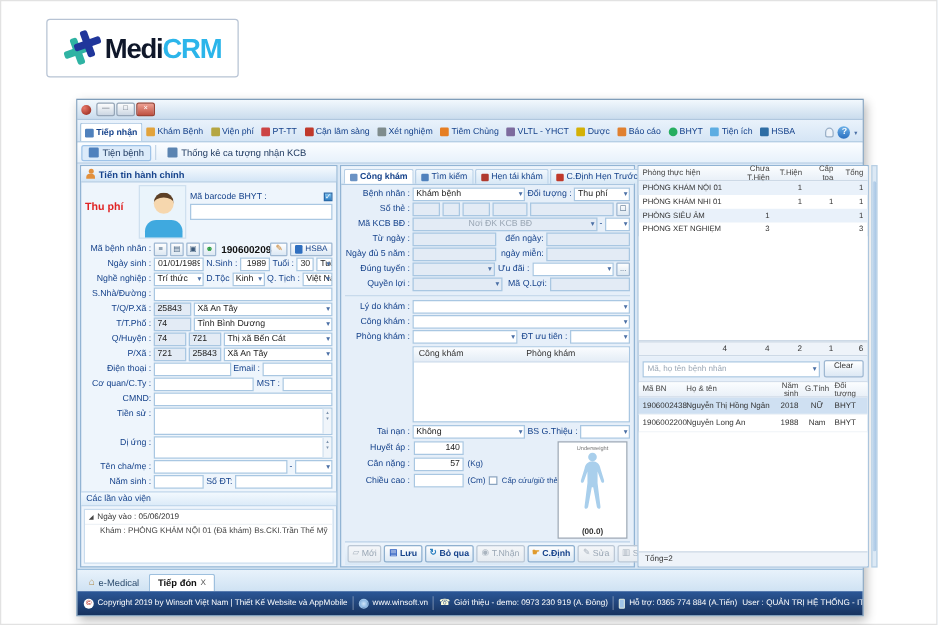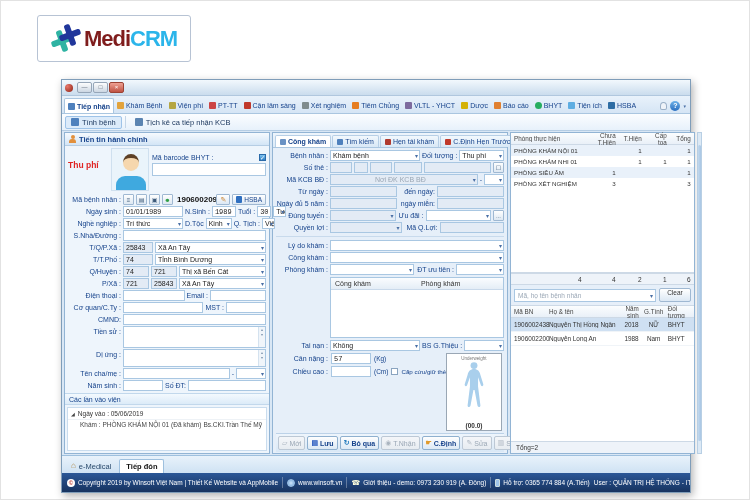--- a/index.html
+++ b/index.html
@@ -9,21 +9,21 @@
 
   
   .logo{position:absolute;left:36px;top:14px;width:154px;height:47px;border:1px solid #b7c3d4;border-radius:3px;display:flex;align-items:center;justify-content:center;background:#fff;}
   .logo-cross{position:relative;width:30px;height:30px;margin-right:3px;flex:none;}
   .plus{position:absolute;width:22px;height:22px;}
   .plus i{position:absolute;display:block;border-radius:2px;background:currentColor;}
   .plus i.v{left:8px;top:0;width:6px;height:22px;}
   .plus i.h{top:8px;left:0;width:22px;height:6px;}
   .plus.teal{color:#2fb3a3;left:0;top:6px;transform:rotate(-20deg);}
   .plus.navy{color:#20369b;left:8px;top:0;transform:rotate(-20deg);}
-  .logo-medi{font-size:22px;font-weight:bold;color:#7f1d1d;letter-spacing:-1px;}
+  .logo-medi{font-size:22px;font-weight:bold;color:#0f172a;letter-spacing:-1px;}
   .logo-crm{font-size:22px;font-weight:bold;color:#2bb5ea;letter-spacing:-1px;}
 
   
   .win{position:absolute;left:60px;top:78px;width:630px;height:414px;border:1px solid #7f9db9;box-shadow:2px 3px 8px rgba(0,0,0,.3);display:flex;flex-direction:column;background:#dce9f7;}
   .titlebar{height:16px;flex:none;background:linear-gradient(#f2f8fd,#cadced);display:flex;align-items:center;padding:0 3px;border-bottom:1px solid #b0c7de;}
   .app-icon{width:8px;height:8px;border-radius:50%;background:radial-gradient(circle at 30% 30%,#e8786a,#8d2014);margin-right:4px;flex:none;}
   .title-text{flex:1;text-align:center;font-size:7.5px;color:#39506b;white-space:nowrap;overflow:hidden;}
   .winbtns{display:flex;gap:1px;flex:none;}
   .wbtn{width:15px;height:11px;border:1px solid #96a6b8;border-radius:2px;background:linear-gradient(#fdfdfd,#ccd7e3);font-size:6px;line-height:9px;text-align:center;color:#55606e;}
   .wbtn.close{background:linear-gradient(#efa193,#bf5243);border-color:#9c4335;color:#fff;}
@@ -51,25 +51,25 @@
   .panel.center{width:236px;flex:none;background:#e6eff9;}
   .panel.right{flex:1;background:#fff;}
   .phead{height:13px;flex:none;background:linear-gradient(#f6fafe,#d3e5f6);border-bottom:1px solid #b5cde4;display:flex;align-items:center;gap:3px;padding:0 4px;font-size:7.5px;font-weight:bold;color:#15428b;}
   .phead.centered{justify-content:center;}
   .user-ic{width:7px;height:8px;position:relative;flex:none;}
   .user-ic::before{content:"";position:absolute;left:2px;top:0;width:4px;height:4px;border-radius:50%;background:#e2903c;}
   .user-ic::after{content:"";position:absolute;left:0;bottom:0;width:7px;height:4px;border-radius:3px 3px 0 0;background:#e2903c;}
 
   
   .inp{border:1px solid #a9c7e2;background:#fff;height:11px;font-size:7px;padding:0 2px;color:#222;font-family:inherit;min-width:0;}
-  .inp.c{text-align:left;font-family:Liberation Mono, monospace;}
+  .inp.c{text-align:right;}
   .inp.dis,.sel.dis{background:#e3ebf5;}
   .sel{display:flex;align-items:center;border:1px solid #a9c7e2;background:#fff;height:11px;font-size:7px;padding:0 9px 0 2px;position:relative;color:#222;white-space:nowrap;overflow:hidden;min-width:0;}
   .sel::after{content:"▾";position:absolute;right:1px;top:0;font-size:6px;color:#4a6fa5;line-height:11px;}
-  .grow{flex:1 1 0;min-width:0;}.w14{width:14px;flex:none}.w20{width:20px;flex:none}.w22{width:22px;flex:none}.w24{width:24px;flex:none}.w26{width:26px;flex:none}.w28{width:28px;flex:none}.w30{width:30px;flex:none}.w40{width:40px;flex:none}.w44{width:60px;flex:none}.w48{width:48px;flex:none}.w56{width:56px;flex:none}.w90{width:90px;flex:none}
+  .grow{flex:1 1 0;min-width:0;}.w14{width:14px;flex:none}.w20{width:20px;flex:none}.w22{width:22px;flex:none}.w24{width:24px;flex:none}.w26{width:26px;flex:none}.w28{width:28px;flex:none}.w30{width:30px;flex:none}.w40{width:40px;flex:none}.w44{width:40px;flex:none}.w48{width:48px;flex:none}.w56{width:56px;flex:none}.w90{width:90px;flex:none}
   .chk{width:7px;height:7px;border:1px solid #8aa4c0;background:#fff;flex:none;}
   .chk.on{background:linear-gradient(#7ec3f0,#2f7fc4);border-color:#2a6aa8;color:#fff;font-size:6px;line-height:7px;text-align:center;}
 
   
   .lrow{display:flex;align-items:center;gap:2px;margin:1px 3px 0 2px;flex:none;}
   .llbl{width:54px;text-align:right;font-size:7px;color:#15428b;white-space:nowrap;flex:none;}
   .ilbl{font-size:7px;color:#15428b;white-space:nowrap;flex:none;}
   .idblock{display:flex;margin:2px 3px 0 3px;height:45px;gap:3px;flex:none;}
   .fee{width:40px;font-size:8.5px;font-weight:bold;color:#e02424;padding-top:12px;flex:none;}
   .avatar{width:38px;height:43px;background:#eaf4fb;border:1px solid #cfe0ef;position:relative;overflow:hidden;flex:none;}
@@ -139,21 +139,21 @@
   .t2row{display:flex;height:14px;align-items:center;font-size:6.4px;color:#333;border-bottom:1px solid #f0f4f8;flex:none;}
   .t2row.selected{background:#cfe0f2;}
   .rblank{flex:1;background:#fff;}
   .rfoot{height:12px;background:#eef3f9;border-top:1px solid #cdd9e6;font-size:6.5px;color:#333;display:flex;align-items:center;padding:0 5px;flex:none;}
   .vscroll{width:5px;flex:none;background:#dce9f5;border:1px solid #b8cfe4;display:flex;flex-direction:column;}
   .vthumb{margin:12px 0;flex:1;background:linear-gradient(90deg,#c3d9ee,#a8c6e4);border-radius:2px;}
 
   
   .doctabs{height:18px;flex:none;background:linear-gradient(#e8f2fb,#cfe2f3);border-top:1px solid #9ec0de;display:flex;align-items:flex-end;padding:0 3px;gap:2px;}
   .dtab{display:flex;align-items:center;gap:3px;font-size:7.5px;padding:2px 6px;color:#2a4a6c;height:14px;white-space:nowrap;}
-  .dtab.active{background:#fff;border:1px solid #9ec0de;border-bottom:none;border-radius:2px 2px 0 0;font-weight:bold;color:#111;flex-direction:column;}
+  .dtab.active{background:#fff;border:1px solid #9ec0de;border-bottom:none;border-radius:2px 2px 0 0;font-weight:bold;color:#111;}
   .home-ic{color:#b08948;font-size:8px;line-height:8px;}
   .dclose{font-size:6.5px;color:#555;font-weight:normal;}
   .status{height:19px;flex:none;background:linear-gradient(#2b5797,#17335f);color:#fff;display:flex;align-items:center;font-size:6.5px;padding:0 5px;gap:4px;white-space:nowrap;overflow:hidden;}
   .s-it{display:flex;align-items:center;gap:3px;}
   .ssep{width:1px;height:11px;background:rgba(255,255,255,.3);flex:none;}
   .s-copy{width:8px;height:8px;border-radius:50%;background:#fff;color:#c0392b;font-size:6px;line-height:8px;text-align:center;font-weight:bold;flex:none;}
   .s-globe{width:8px;height:8px;border-radius:50%;background:radial-gradient(#cfe6fa,#6fa3d8);border:1px solid #9fc4e8;flex:none;}
   .s-phone{font-size:7px;line-height:8px;color:#ffd;flex:none;}
   .s-mob{width:5px;height:8px;border:1px solid #cdd;border-radius:1px;background:#9fc4e8;flex:none;}
   .sright{margin-left:auto;display:flex;gap:9px;align-items:center;}
@@ -245,26 +245,26 @@
       <span class="ribbon-right">
         <span class="notif"></span>
         <span class="help">?</span>
         <span class="drop-mini">▾</span>
       </span>
     </div>
 
     <div class="subribbon">
       <span class="sr-item selected">
           <span class="sr-ic b"></span>
-          <span>Tính bệnh</span>
+          <span>Tiện bệnh</span>
         </span>
       <span class="sr-sep"></span>
       <span class="sr-item">
           <span class="sr-ic s"></span>
-          <span>Tịch kê ca tiếp nhận KCB</span>
+          <span>Thống kê ca tượng nhận KCB</span>
         </span>
     </div>
 
     <div class="content">
 
       <div class="panel left">
         <div class="phead">
           <span class="user-ic"></span>
           <span>Tiến tin hành chính</span>
         </div>
@@ -514,20 +514,24 @@
 
           <div class="crow">
             <span class="clbl">Tai nạn :</span>
             <span class="sel w90">Không</span>
             <span class="clbl" style="width:auto">BS G.Thiệu :</span>
             <span class="sel grow"></span>
           </div>
 
           <div class="vitals">
             <div class="vit-left">
+              <div class="vrow">
+                <span class="clbl">Huyết áp :</span>
+                <input class="inp w40 c" value="140" style="">
+              </div>
               <div class="vrow">
                 <span class="clbl">Cân nặng :</span>
                 <input class="inp w40 c" value="57" style="">
                 <span class="vunit">(Kg)</span>
               </div>
               <div class="vrow">
                 <span class="clbl">Chiều cao :</span>
                 <input class="inp w40 c" style="">
                 <span class="vunit">(Cm)</span>
                 <span class="chk"></span>

